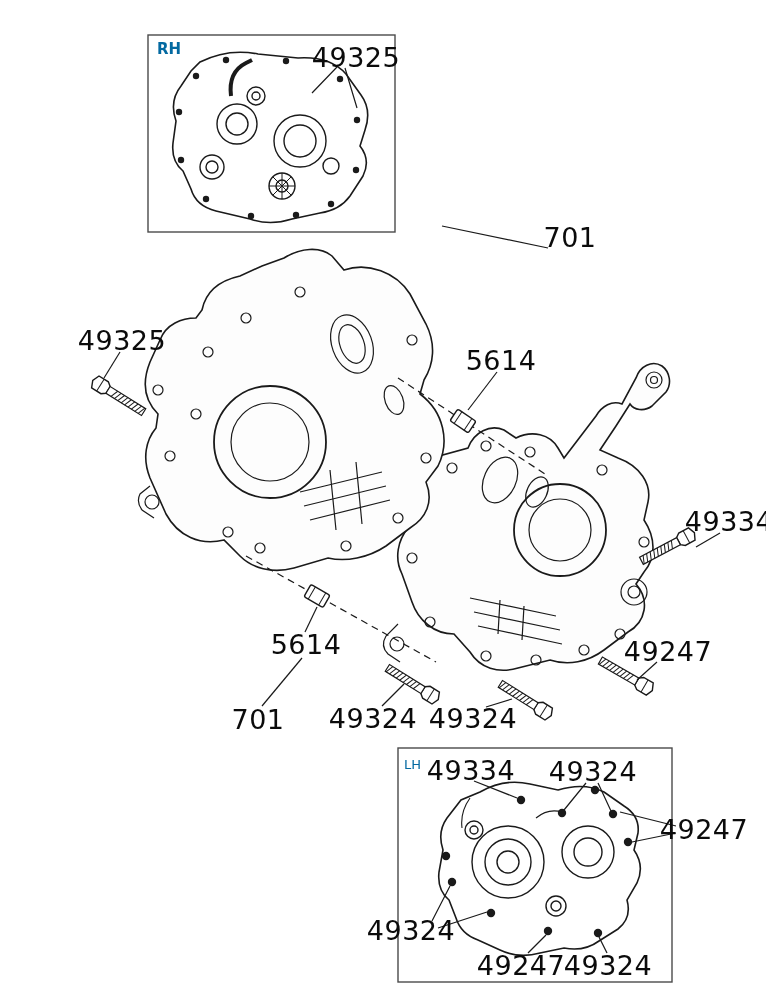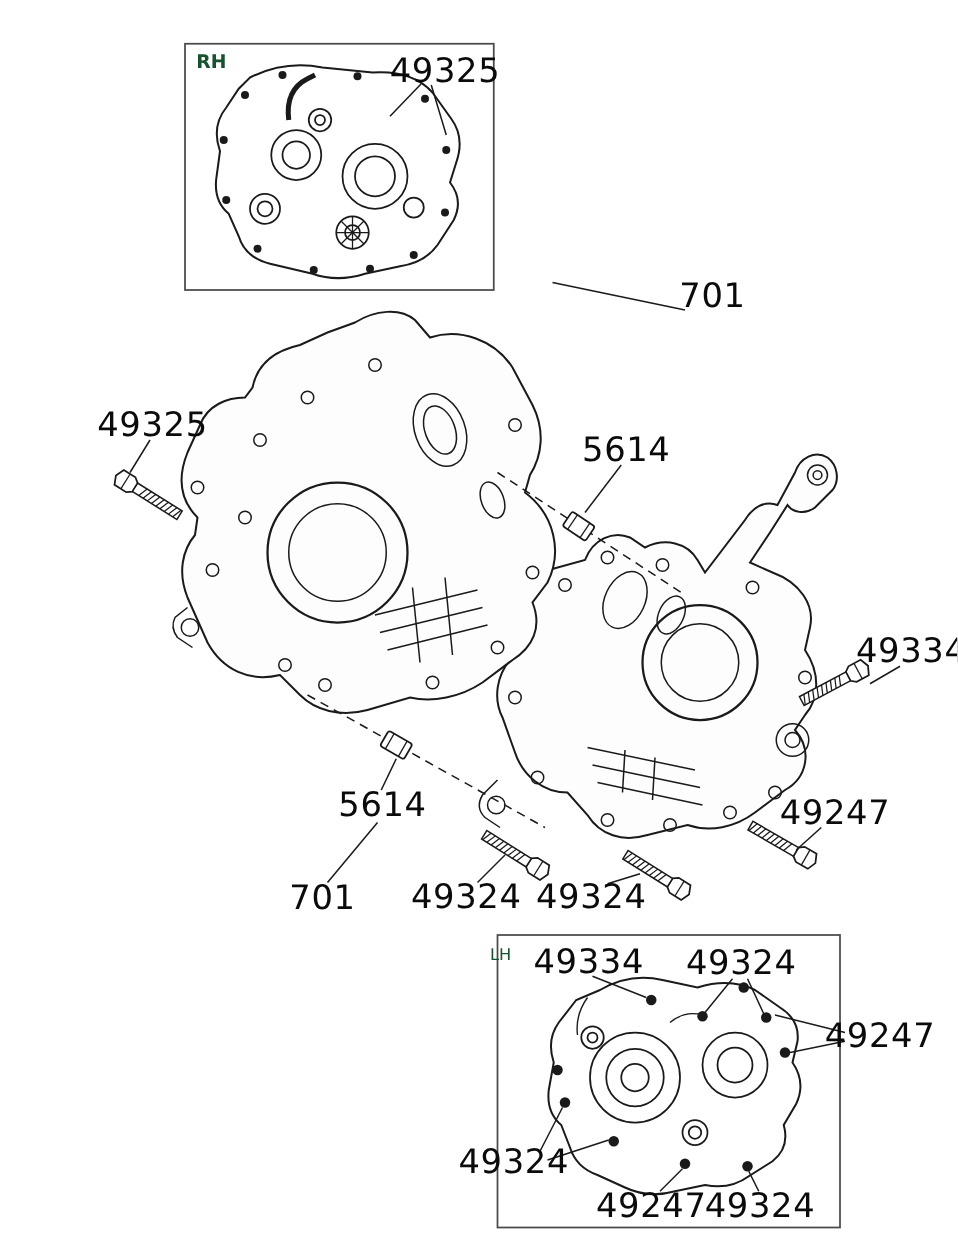--- a/index.html
+++ b/index.html
@@ -6,21 +6,21 @@
   #stage{
     position:relative;width:766px;height:1000px;background:#ffffff;
     font-family:"DejaVu Sans","Liberation Sans",sans-serif;overflow:hidden;
   }
   #art{position:absolute;left:0;top:0;}
   .part-label{
     position:absolute;transform:translate(-50%,-50%);
     font-size:27px;color:#0b0b0b;letter-spacing:0.5px;white-space:nowrap;
   }
   .corner-label{
-    position:absolute;color:#14532d;white-space:nowrap;
+    position:absolute;color:#0369a1;white-space:nowrap;
   }
   .corner-label.rh{font-size:15px;font-weight:700;}
   .corner-label.lh{font-size:13px;font-weight:400;}
 </style>
 </head>
 <body>
 
 <div id="stage">
 
 <svg id="art" width="766" height="1000" viewBox="0 0 766 1000">
@@ -197,21 +197,21 @@
         <path d="M676,826 L620,812 M676,833 L632,842"></path>
         <path d="M432,921 L450,886 M438,928 L487,912"></path>
         <path d="M528,953 L546,935"></path>
         <path d="M607,953 L599,937"></path>
       </g>
     </g>
   </g>
 </svg>
 
 <div class="corner-label rh" style="left:157px;top:40px">RH</div>
-<div class="corner-label lh" style="left:392px;top:757px">LH</div>
+<div class="corner-label lh" style="left:404px;top:757px">LH</div>
 
 <div class="part-label" style="left:356px;top:57px">49325</div>
 <div class="part-label" style="left:570px;top:237px">701</div>
 <div class="part-label" style="left:501px;top:360px">5614</div>
 <div class="part-label" style="left:122px;top:340px">49325</div>
 <div class="part-label" style="left:729px;top:521px">49334</div>
 <div class="part-label" style="left:668px;top:651px">49247</div>
 <div class="part-label" style="left:306px;top:644px">5614</div>
 <div class="part-label" style="left:258px;top:719px">701</div>
 <div class="part-label" style="left:373px;top:718px">49324</div>

